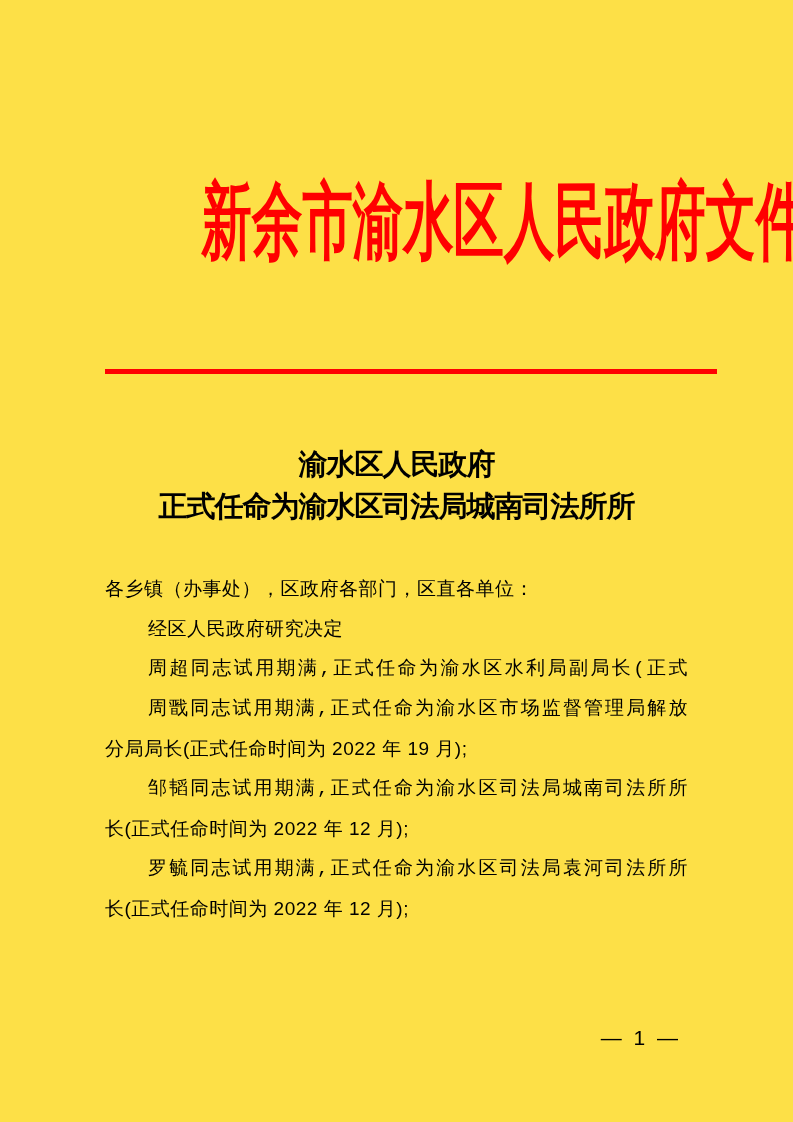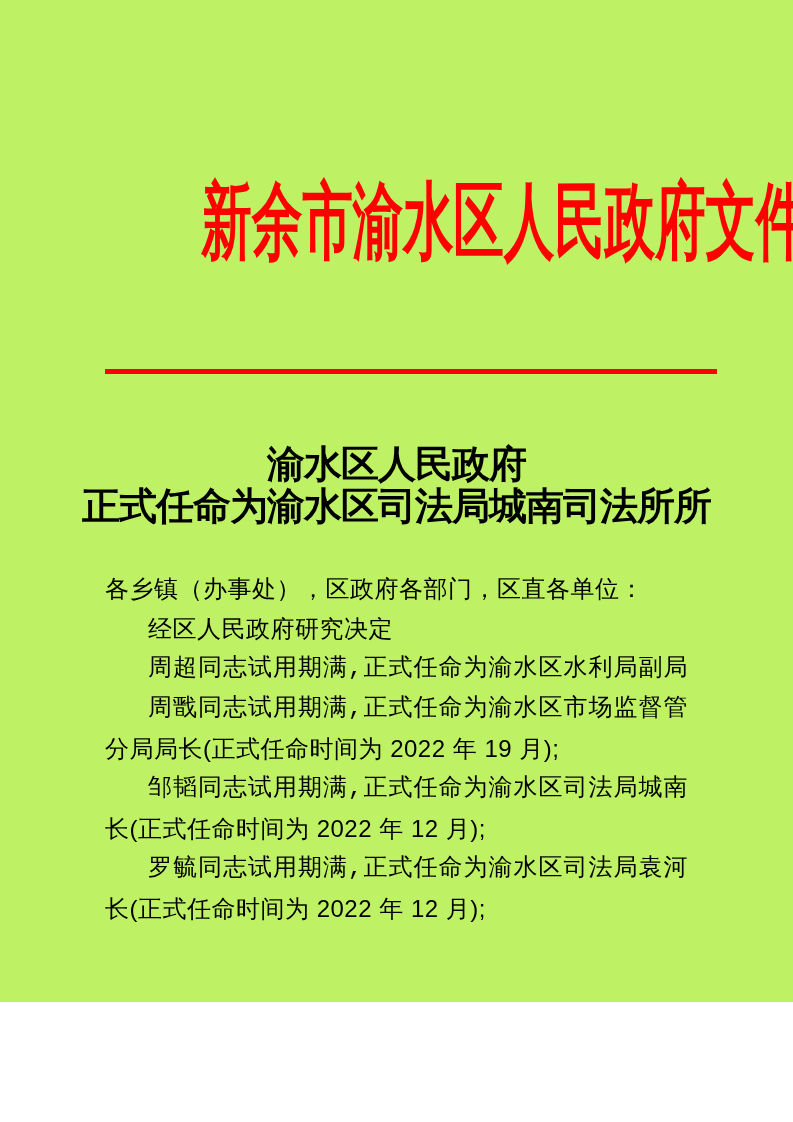--- a/index.html
+++ b/index.html
@@ -3,22 +3,22 @@
 <meta charset="utf-8">
 <style>
   html, body {
     margin: 0;
     padding: 0;
     background: #ffffff;
   }
   .page {
     position: relative;
     width: 793px;
-    height: 1002px;
-    background: #bef264;
+    height: 1122px;
+    background: #fde047;
     overflow: hidden;
     font-family: "Liberation Sans", "DejaVu Sans", sans-serif;
     color: #000000;
   }
   
   .banner {
     position: absolute;
     top: 172px;
     left: 0;
     width: 793px;
@@ -60,35 +60,35 @@
   .doc-title {
     position: absolute;
     top: 443px;
     left: 0;
     width: 793px;
     text-align: center;
     font-weight: bold;
     color: #000000;
   }
   .doc-title .t-line {
-    font-size: 38px;
+    font-size: 29px;
     line-height: 42px;
     letter-spacing: -1px;
   }
   
   .body-lines {
     position: absolute;
     top: 569px;
     left: 105px;
     width: 583px;
   }
   .body-line {
     height: 40px;
     line-height: 40px;
-    font-size: 24px;
+    font-size: 19px;
     letter-spacing: 0.5px;
     white-space: nowrap;
     color: #000000;
   }
   .body-line.indent {
     padding-left: 43px;
   }
   .body-line.justify {
     white-space: normal;
     text-align: justify;

